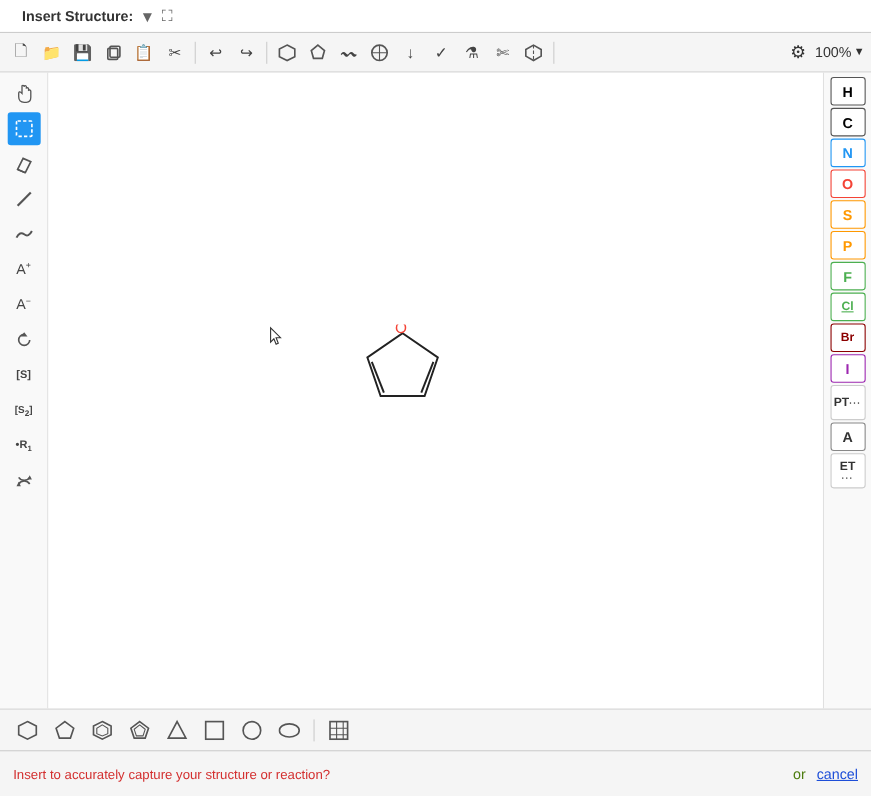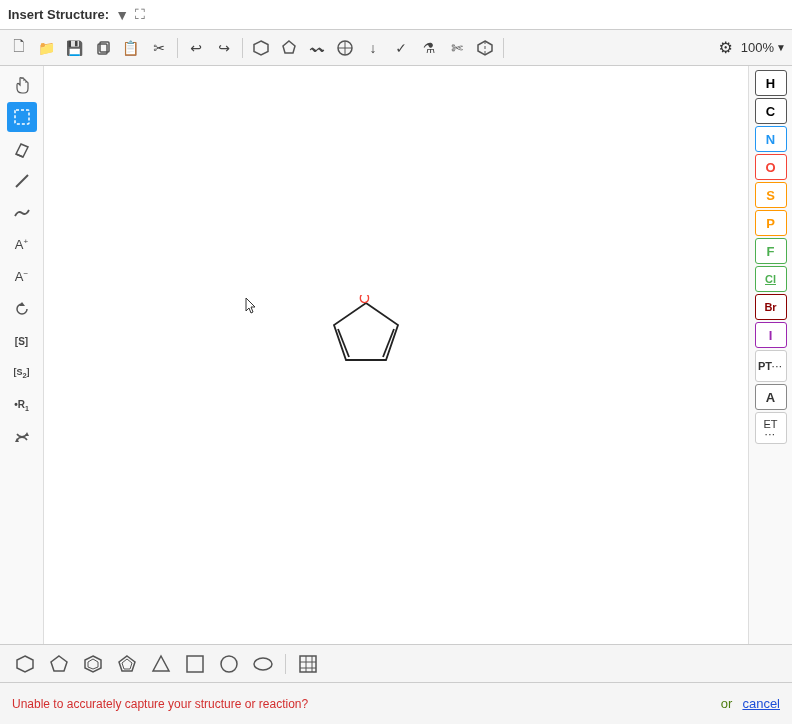--- a/index.html
+++ b/index.html
@@ -5,21 +5,21 @@
     * { box-sizing: border-box; margin: 0; padding: 0; }
     body { width: 792px; height: 724px; font-family: Arial, sans-serif; font-size: 12px; background: #fff; overflow: hidden; position: relative; }
 
     
     #top-bar {
       display: flex;
       align-items: center;
       height: 30px;
       background: #fff;
       border-bottom: 1px solid #ccc;
-      padding: 0 8px;
+      padding: 0 20px;
       gap: 6px;
     }
     #structure-input {
       flex: 1;
       height: 22px;
       border: 1px solid #ccc;
       border-radius: 3px;
       padding: 0 6px;
       font-size: 12px;
       color: #999;
@@ -332,21 +332,21 @@
     <button class="elem-btn" style="color:#4CAF50; border-color:#4CAF50;">F</button>
     <button class="elem-btn" style="color:#4CAF50; border-color:#4CAF50; font-size:11px;text-decoration:underline;">Cl</button>
     <button class="elem-btn" style="color:#8B0000; border-color:#8B0000; font-size:11px;">Br</button>
     <button class="elem-btn" style="color:#9C27B0; border-color:#9C27B0;">I</button>
     <button class="elem-btn" style="color:#333; border-color:#ccc; font-size:10px; flex-direction:row; height:32px;">
       <span style="font-size:11px; font-weight:bold;">PT</span>
       <span style="font-size:8px; letter-spacing:1px;">···</span>
     </button>
     <button class="elem-btn" style="color:#333; border-color:#ccc; font-size:13px; border:1.5px solid #888;">A</button>
     <button class="elem-btn" style="color:#333; border-color:#ccc; font-size:10px; flex-direction:column; height:32px;">
-      <span style="font-size:11px; font-weight:normal;text-align:center;">ET</span>
+      <span style="font-size:11px; font-weight:bold;text-align:center;">ET</span>
       <span style="font-size:8px; letter-spacing:1px;">···</span>
     </button>
   </div>
 
 </div>
 
 <div id="bottom-toolbar">
   <button class="shape-btn">
     <svg width="20" height="20" viewBox="0 0 20 20">
         <polygon points="10,2 18,6 18,14 10,18 2,14 2,6" fill="none" stroke="#555" stroke-width="1.5"></polygon>
@@ -395,16 +395,16 @@
         <rect x="2" y="2" width="16" height="16" fill="none" stroke="#555" stroke-width="1.5"></rect>
         <line x1="2" y1="8" x2="18" y2="8" stroke="#555" stroke-width="1"></line>
         <line x1="2" y1="14" x2="18" y2="14" stroke="#555" stroke-width="1"></line>
         <line x1="8" y1="2" x2="8" y2="18" stroke="#555" stroke-width="1"></line>
         <line x1="14" y1="2" x2="14" y2="18" stroke="#555" stroke-width="1"></line>
       </svg>
   </button>
 </div>
 
 <div id="status-bar">
-  <span id="status-text">Unable to accurately capture your structure or reaction?</span>
+  <span id="status-text">Insert to accurately capture your structure or reaction?</span>
   <span id="or-text">or</span>
   <span id="cancel-link">cancel</span>
 </div>
 
 </body></html>

